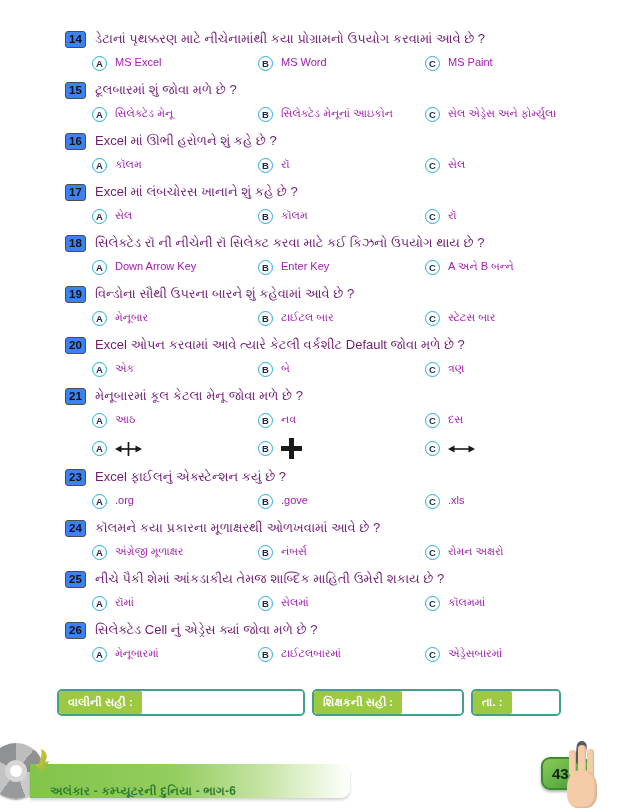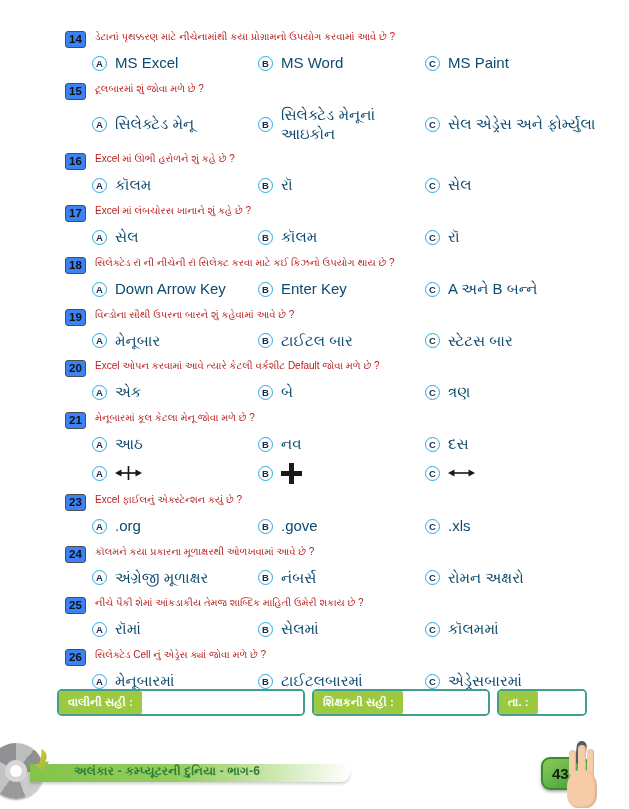--- a/index.html
+++ b/index.html
@@ -18,69 +18,69 @@
   .questions { position:absolute; top:30px; left:65px; right:18px; }
   .question { margin-bottom:9px; }
   .q-line { display:flex; align-items:flex-start; gap:9px; margin-bottom:6px; }
   .qnum {
     flex:0 0 auto;
     min-width:21px; height:17px; line-height:15px;
     background:#3b82f6; border:1.4px solid #4d4d4d; border-radius:3px;
     font-size:11.5px; font-weight:bold; color:#111; text-align:center;
     padding:0 2px; margin-top:1px;
   }
-  .qtext { font-size:10px; line-height:1.35; color:#b91c1c; }
+  .qtext { font-size:13px; line-height:1.35; color:#701a75; }
   .opt-row {
     display:grid; grid-template-columns:166px 167px 1fr;
     margin-left:27px; min-height:18px; align-items:center; margin-bottom:2px;
   }
   .opt { display:flex; align-items:center; gap:8px; }
   .circ {
     flex:0 0 auto;
     width:15px; height:15px; border-radius:50%;
     border:1.4px solid #29ABE2;
     color:#1b2a4a; font-size:9.5px; font-weight:bold;
     display:flex; align-items:center; justify-content:center;
     background:#fff;
   }
-  .olabel { font-size:15px; color:#0c4a6e; line-height:1.25; }
+  .olabel { font-size:11px; color:#a21caf; line-height:1.25; }
   .sym { display:flex; align-items:center; }
 
   
   .sig-row { position:absolute; top:689px; left:57px; display:flex; gap:7px; }
   .sig-box {
     height:27px; border:2px solid #3FA08E; border-radius:5px;
     background:#fff; display:flex; align-items:stretch; overflow:hidden;
   }
-  .sig-box.b1 { width:248px; } .sig-box.b2 { width:178px; } .sig-box.b3 { width:90px; }
+  .sig-box.b1 { width:248px; } .sig-box.b2 { width:152px;font-family:Liberation Serif, serif; } .sig-box.b3 { width:90px; }
   .sig-label {
     background:#9CC93F; color:#fff; font-size:11.5px; font-weight:bold;
     display:flex; align-items:center; padding:0 9px; white-space:nowrap;
     border-radius:2px;
   }
   .sig-blank { flex:1; background:#fff; }
 
   
   .cd {
     position:absolute; left:-12px; top:743px; width:56px; height:56px; border-radius:50%;
     background:conic-gradient(#bdbdbd 0 40deg,#8f9092 40deg 95deg,#cbcbcb 95deg 160deg,
       #999a9c 160deg 215deg,#c4c4c4 215deg 300deg,#909194 300deg 360deg);
     box-shadow:0 1px 2px rgba(0,0,0,.35);
   }
   .cd::after {
     content:''; position:absolute; inset:17px; border-radius:50%;
     background:#fff; border:5px solid #d6d6d6;
   }
   .dl-arrow { position:absolute; left:34px; top:749px; z-index:3; }
   .ribbon {
-    position:absolute; left:30px; top:764px; width:320px; height:18px; z-index:2;
+    position:absolute; left:30px; top:764px; width:320px; height:34px; z-index:2;
     background:linear-gradient(to right,#82C44A 0%,#93CD5E 45%,#C4E3A2 72%,#EAF5DD 90%,rgba(255,255,255,0) 100%);
     border-radius:0 9px 9px 0;
     box-shadow:0 2px 3px rgba(0,0,0,.18);
-    display:flex; align-items:flex-start; padding-left:44px;
+    display:flex; align-items:flex-end; padding-left:20px;
   }
   .ribbon-text { font-size:12px; font-weight:bold; color:#2e7d35; letter-spacing:.2px; }
 
   .page-tab {
     position:absolute; left:541px; top:757px; width:49px; height:33px; z-index:1;
     background:linear-gradient(145deg,#8ACB57 0%,#5FB046 55%,#459336 100%);
     border:2px solid #3c8a2e; border-radius:9px;
     box-shadow:0 2px 3px rgba(0,0,0,.3);
     display:flex; align-items:center; padding-left:9px;
   }

